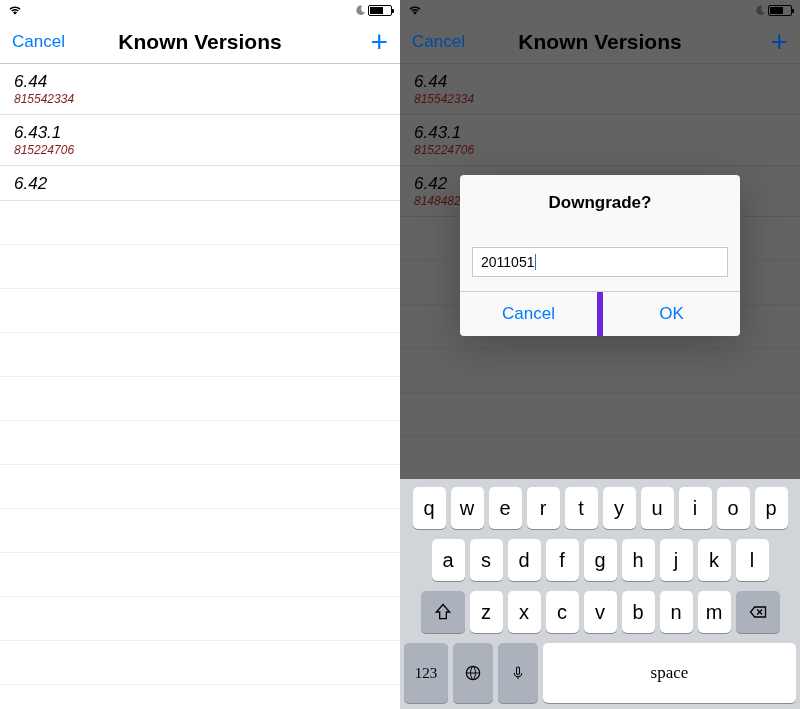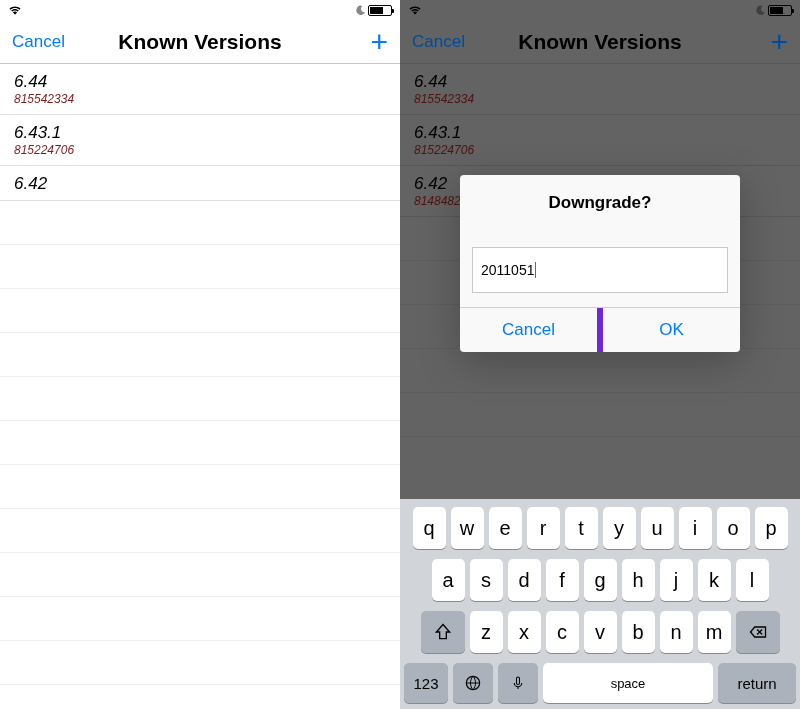--- a/index.html
+++ b/index.html
@@ -81,21 +81,21 @@
     overflow: hidden;
     box-shadow: 0 10px 40px rgba(0,0,0,0.25);
   }
   .alert-body { padding: 18px 16px 14px; text-align: center; }
   .alert-title { font-weight: 600; font-size: 17px; margin-bottom: 6px; }
   .alert-msg { font-size: 13px; color: #000; line-height: 1.35; }
   .alert-input {
     margin: 14px 12px 0;
     border: 1px solid #c8c7cc;
     background: #fff;
-    padding: 14px 8px;
+    padding: 6px 8px;
     font-size: 14px;
     display: flex;
     align-items: center;
   }
   .alert-input-text { color: #000; }
   .caret { width: 1px; height: 16px; background: #2b6ed6; margin-left: 1px; }
   .alert-buttons {
     display: flex;
     border-top: 1px solid #d0d0d3;
     margin-top: 14px;
@@ -129,25 +129,25 @@
     font-size: 20px;
     color: #000;
     cursor: pointer;
   }
   .key.fn {
     background: #acb2bb;
     width: 44px;
   }
   .key.fn svg { width: 20px; height: 20px; }
   .kb-bottom { display: flex; gap: 5px; }
-  .kb-bottom .key { height: 40px; }
+  .kb-bottom .key { height: 60px; font-family: Liberation Serif, serif; }
   .key.num { background: #acb2bb; width: 44px; font-size: 15px; }
   .key.globe { background: #acb2bb; width: 40px; }
   .key.mic { background: #acb2bb; width: 40px; }
-  .key.space { flex: 1; font-size: 13px; }
+  .key.space { flex: 1; font-size: 17px; }
   .key.return { background: #acb2bb; width: 78px; font-size: 15px; }
 </style>
 </head>
 <body>
 
 <div class="screen">
   <div class="status-bar">
     <span class="wifi">
       <svg viewBox="0 0 20 14">
           <path d="M10 13 L7 9.5 C8.8 8 11.2 8 13 9.5 Z M4.5 7 C7.8 4 12.2 4 15.5 7 L14 8.5 C11.6 6.4 8.4 6.4 6 8.5 Z M2 4.5 C6.6 0.2 13.4 0.2 18 4.5 L16.5 6 C12.8 2.6 7.2 2.6 3.5 6 Z" fill="#000"></path>
@@ -314,16 +314,15 @@
             <path d="M4 12 H20 M12 4 C8 8 8 16 12 20 M12 4 C16 8 16 16 12 20" fill="none" stroke="#000" stroke-width="1.2"></path>
           </svg>
       </div>
       <div class="key mic">
         <svg viewBox="0 0 24 24" width="18" height="18">
             <rect x="10" y="4" width="4" height="10" rx="2" fill="none" stroke="#000" stroke-width="1.4"></rect>
             <path d="M7 12 A5 5 0 0 0 17 12 M12 17 V20" fill="none" stroke="#000" stroke-width="1.4"></path>
           </svg>
       </div>
       <div class="key space">space</div>
-      <div class="key return">return</div>
     </div>
   </div>
 </div>
 
 </body></html>

